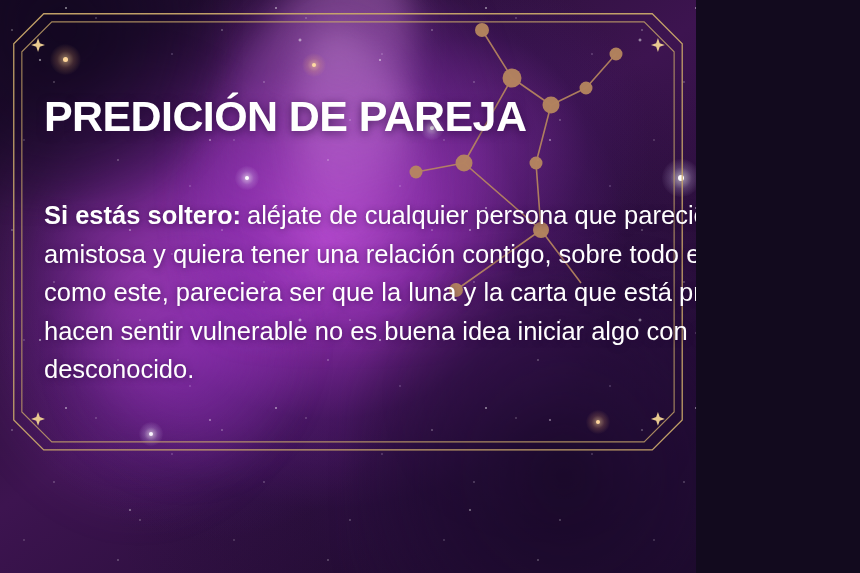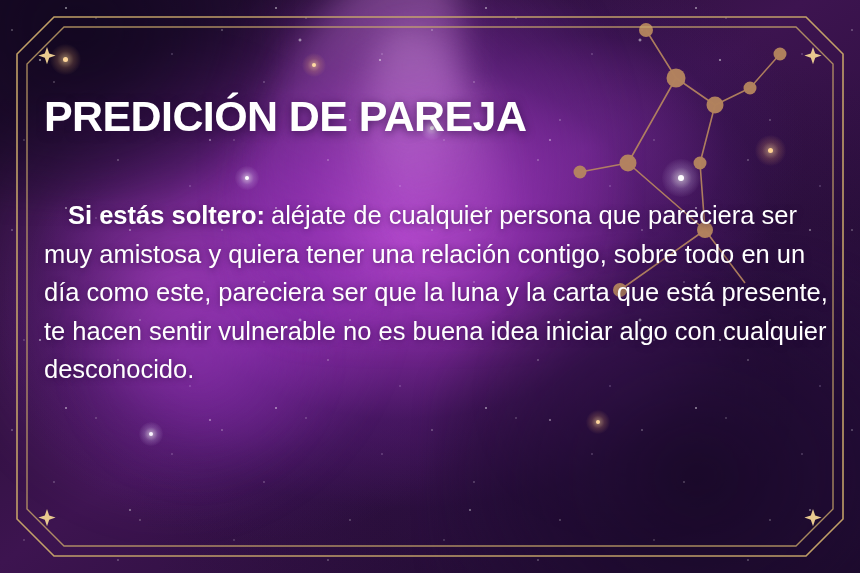--- a/index.html
+++ b/index.html
@@ -1,20 +1,20 @@
 <!DOCTYPE html>
 <html><head>
 <meta charset="utf-8">
 <style>
   html,body{margin:0;padding:0;background:#120a1e;}
   body{font-family:"Liberation Sans",sans-serif;}
 
   .card{
     position:relative;
-    width:860px;height:573px;
+    width:696px;height:573px;
     overflow:hidden;
     background:#17091f;
   }
 
   
   .bg-base{
     position:absolute;inset:0;
     background:
       radial-gradient(ellipse 55% 60% at 47% 42%, rgba(176,62,200,0.95) 0%, rgba(140,45,170,0.75) 28%, rgba(90,28,120,0.45) 52%, rgba(40,14,62,0.12) 78%, rgba(25,9,38,0) 100%),
       radial-gradient(ellipse 38% 45% at 30% 58%, rgba(120,40,165,0.65) 0%, rgba(72,22,110,0.35) 48%, rgba(30,10,48,0) 80%),
@@ -105,21 +105,21 @@
     text-shadow:0 2px 10px rgba(40,8,60,.7);
     white-space:nowrap;
   }
   .body-text{
     position:absolute;top:196px;left:0;width:790px;
     font-size:25.5px;
     line-height:38.5px;
     color:#fff;
     text-shadow:0 1px 6px rgba(35,8,55,.55);
   }
-  .body-text b{font-weight:bold;margin-left:24px;}
+  .body-text b{font-weight:bold;}
   .lead-gap{display:inline-block;width:6px;}
   .energy{
     position:absolute;top:474px;left:0;
     font-size:25.5px;
     line-height:34px;
     color:#fff;
     text-shadow:0 1px 6px rgba(35,8,55,.55);
     white-space:nowrap;
   }
   .energy b{font-weight:bold;}

